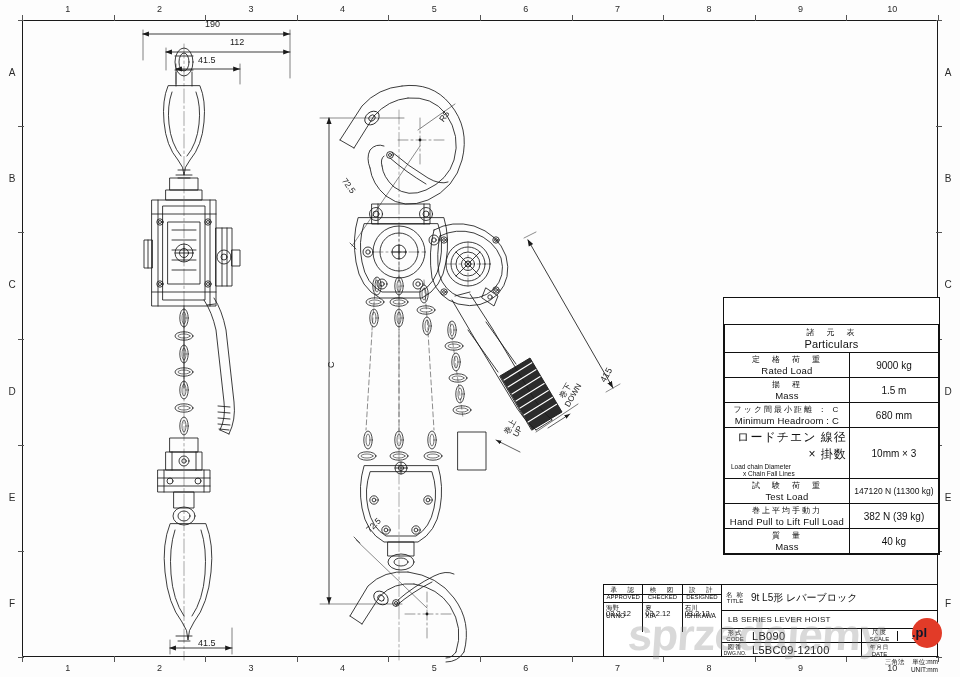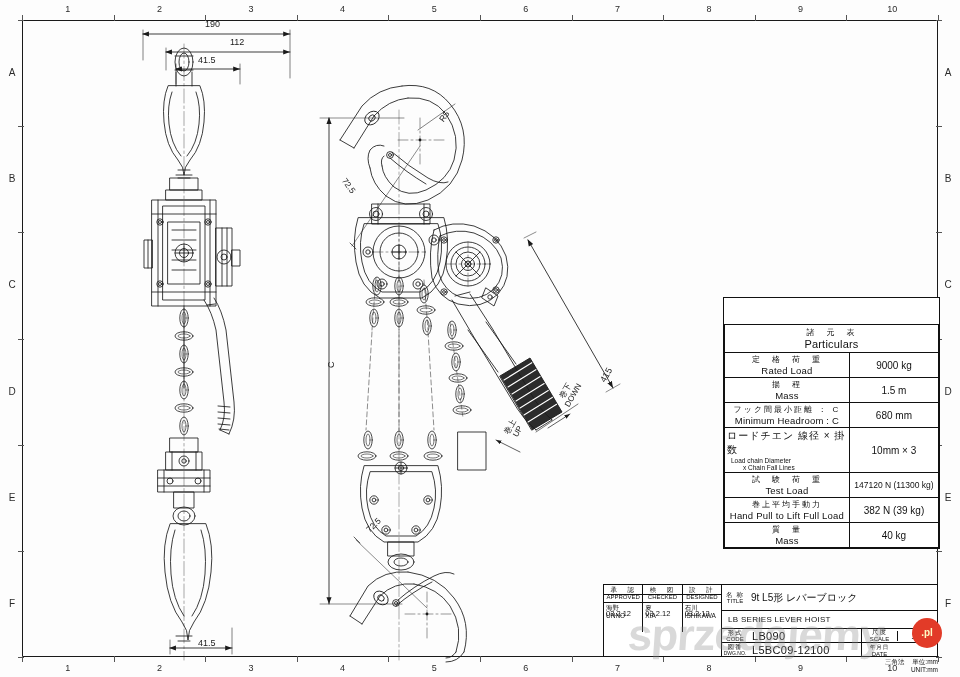--- a/index.html
+++ b/index.html
@@ -58,21 +58,21 @@
     border:0.9px solid #111;
     padding:1px 2px;
     vertical-align:middle;
   }
   .sp-head{
     text-align:center;
     padding:2px 0 2px 0 !important;
   }
   .jp{font-size:8px;letter-spacing:2px;display:block;text-align:center;}
   .en{font-size:9.5px;display:block;text-align:center;letter-spacing:.2px;}
-  .jp-l{font-size:10px;letter-spacing:1px;display:block;text-align:left;}
+  .jp-l{font-size:12px;letter-spacing:1px;display:block;text-align:right;}
   .en-s{font-size:6.5px;display:block;text-align:left;padding-left:4px;}
   .en-s2{font-size:6.5px;display:block;text-align:left;padding-left:16px;}
   .val{text-align:center;font-size:10px;width:88px;}
   .lab{width:125px;}
 
   
   .titleblock{
     position:absolute;
     left:603px;top:584px;
     width:335px;height:73px;
@@ -168,22 +168,22 @@
   .wm{
     position:absolute;left:628px;top:610px;
     font-size:44px;font-weight:bold;color:rgba(140,140,140,0.33);
     letter-spacing:-1px;pointer-events:none;
     font-family:"Liberation Sans",sans-serif;
     transform:skewX(-4deg);
   }
   .wm-dot{
     position:absolute;left:912px;top:618px;
     width:30px;height:30px;border-radius:50%;
-    background:#e23b28;color:#fef9c3;font-size:10px;font-weight:bold;
-    text-align:center;line-height:30px;pointer-events:none;
+    background:#e23b28;color:#0f172a;font-size:13px;font-weight:bold;
+    text-align:left;line-height:30px;pointer-events:none;
   }
 </style>
 </head>
 <body>
 
 <div id="sheet">
 
   <svg id="art" viewBox="0 0 960 677" xmlns="http://www.w3.org/2000/svg">
     <defs>
       <marker id="ar" markerWidth="9" markerHeight="9" refX="8" refY="3" orient="auto" markerUnits="strokeWidth">

